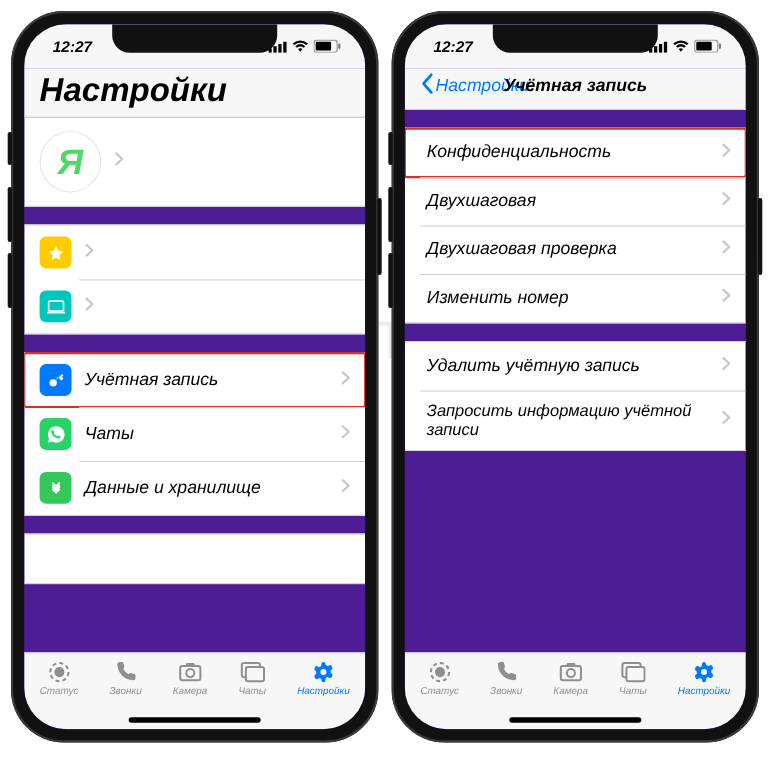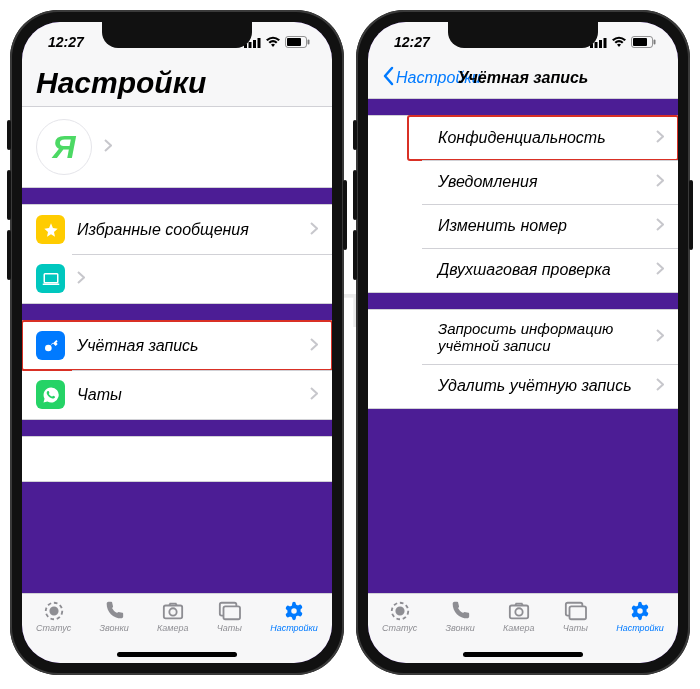--- a/index.html
+++ b/index.html
@@ -68,21 +68,21 @@
   .group.first-large { margin-top:0; border-top:none; }
   .row {
     display:flex; align-items:center; padding:10px 14px;
     position:relative; min-height:44px;
   }
   .row + .row::before {
     content:""; position:absolute; top:0; left:50px; right:0;
     height:1px; background:#d1d1d6;
   }
   .row.no-icon + .row.no-icon::before { left:14px; }
-  .row.no-icon { padding-left:30px;margin-left:40px; }
+  .row.no-icon { padding-left:20px; }
   .row .icon {
     width:29px; height:29px; border-radius:6px; margin-right:12px;
     display:flex; align-items:center; justify-content:center;
     color:#fff; flex-shrink:0;
   }
   .row .label { flex:1; font-size:16px; color:#000; }
   .row .sub { font-size:13px; color:#8e8e93; }
   .row .chev { color:#c7c7cc; flex-shrink:0; }
   .row.profile { padding:12px 14px; }
   .row.profile .avatar {
@@ -165,21 +165,20 @@
         </div>
       </div>
 
       <div class="group">
         <div class="row">
           <div class="icon ic-star">
               <svg width="16" height="16" viewBox="0 0 24 24" fill="#fff">
                 <path d="M12 2l2.9 6.9L22 10l-5.5 4.9L18 22l-6-3.5L6 22l1.5-7.1L2 10l7.1-1.1z"></path>
               </svg>
             </div>
-          <span class="label">Избранные сообщения</span>
           <span class="chev"><svg width="8" height="13">
                 <path d="M1 1 L7 6.5 L1 12" stroke="#c7c7cc" stroke-width="2" fill="none"></path>
               </svg></span>
         </div>
         <div class="row">
           <div class="icon ic-laptop">
               <svg width="18" height="14" viewBox="0 0 24 18" fill="none" stroke="#fff" stroke-width="2">
                 <rect x="3" y="2" width="18" height="12" rx="1"></rect>
                 <path d="M1 16h22"></path>
               </svg>
@@ -203,20 +202,32 @@
                 <path d="M1 1 L7 6.5 L1 12" stroke="#c7c7cc" stroke-width="2" fill="none"></path>
               </svg></span>
         </div>
         <div class="row">
           <div class="icon ic-chat">
               <svg width="18" height="18" viewBox="0 0 24 24" fill="#fff">
                 <path d="M12 2a10 10 0 0 0-8.6 15L2 22l5.2-1.4A10 10 0 1 0 12 2zm4.8 13.6c-.2.6-1.2 1.1-1.7 1.1-.4 0-1 .2-3.2-.7-2.7-1.1-4.4-3.9-4.5-4.1-.1-.2-1.1-1.4-1.1-2.7 0-1.3.7-1.9.9-2.2.2-.2.5-.3.7-.3h.5c.2 0 .4 0 .6.4l.8 2c.1.1 0 .3-.1.5l-.4.5c-.1.2-.2.3-.1.5.2.3.8 1.3 1.7 2.1 1.2 1 2.1 1.3 2.4 1.4.2.1.4.1.5-.1l.7-.8c.2-.2.4-.2.6-.1l1.9.9c.2.1.4.2.4.3 0 .2 0 .8-.3 1.3z"></path>
               </svg>
             </div>
           <span class="label">Чаты</span>
+          <span class="chev"><svg width="8" height="13">
+                <path d="M1 1 L7 6.5 L1 12" stroke="#c7c7cc" stroke-width="2" fill="none"></path>
+              </svg></span>
+        </div>
+        <div class="row">
+          <div class="icon ic-data">
+              <svg width="16" height="16" viewBox="0 0 24 24" fill="none" stroke="#fff" stroke-width="2.5">
+                <path d="M7 11l5-5 5 5M7 17l5-5 5 5" transform="rotate(180 12 12)"></path>
+                <path d="M7 7l5 5 5-5M7 13l5 5 5-5" transform="translate(0 -3)"></path>
+              </svg>
+            </div>
+          <span class="label">Данные и хранилище</span>
           <span class="chev"><svg width="8" height="13">
                 <path d="M1 1 L7 6.5 L1 12" stroke="#c7c7cc" stroke-width="2" fill="none"></path>
               </svg></span>
         </div>
       </div>
 
       <div class="group">
         <div class="row">
           
           
@@ -311,48 +322,48 @@
 
     <div class="content">
       <div class="group">
         <div class="row no-icon highlight">
           <span class="label">Конфиденциальность</span>
           <span class="chev"><svg width="8" height="13">
                 <path d="M1 1 L7 6.5 L1 12" stroke="#c7c7cc" stroke-width="2" fill="none"></path>
               </svg></span>
         </div>
         <div class="row no-icon">
-          <span class="label">Уведомления</span>
+          <span class="label">Двухшаговая</span>
+          <span class="chev"><svg width="8" height="13">
+                <path d="M1 1 L7 6.5 L1 12" stroke="#c7c7cc" stroke-width="2" fill="none"></path>
+              </svg></span>
+        </div>
+        <div class="row no-icon">
+          <span class="label">Двухшаговая проверка</span>
           <span class="chev"><svg width="8" height="13">
                 <path d="M1 1 L7 6.5 L1 12" stroke="#c7c7cc" stroke-width="2" fill="none"></path>
               </svg></span>
         </div>
         <div class="row no-icon">
           <span class="label">Изменить номер</span>
           <span class="chev"><svg width="8" height="13">
                 <path d="M1 1 L7 6.5 L1 12" stroke="#c7c7cc" stroke-width="2" fill="none"></path>
               </svg></span>
         </div>
-        <div class="row no-icon">
-          <span class="label">Двухшаговая проверка</span>
-          <span class="chev"><svg width="8" height="13">
-                <path d="M1 1 L7 6.5 L1 12" stroke="#c7c7cc" stroke-width="2" fill="none"></path>
-              </svg></span>
-        </div>
       </div>
 
       <div class="group">
         <div class="row no-icon">
+          <span class="label">Удалить учётную запись</span>
+          <span class="chev"><svg width="8" height="13">
+                <path d="M1 1 L7 6.5 L1 12" stroke="#c7c7cc" stroke-width="2" fill="none"></path>
+              </svg></span>
+        </div>
+        <div class="row no-icon">
           <span class="label" style="font-size:15px">Запросить информацию учётной записи</span>
-          <span class="chev"><svg width="8" height="13">
-                <path d="M1 1 L7 6.5 L1 12" stroke="#c7c7cc" stroke-width="2" fill="none"></path>
-              </svg></span>
-        </div>
-        <div class="row no-icon">
-          <span class="label">Удалить учётную запись</span>
           <span class="chev"><svg width="8" height="13">
                 <path d="M1 1 L7 6.5 L1 12" stroke="#c7c7cc" stroke-width="2" fill="none"></path>
               </svg></span>
         </div>
       </div>
     </div>
 
     <div class="tabbar">
       <div class="tab">
           <svg viewBox="0 0 24 24" fill="none" stroke="currentColor" stroke-width="2">

